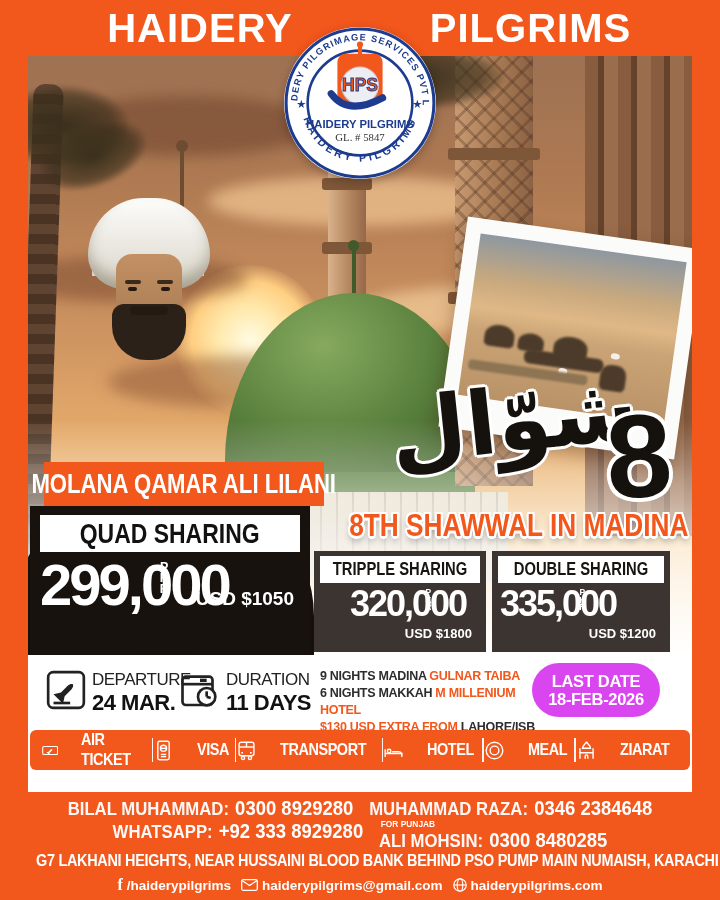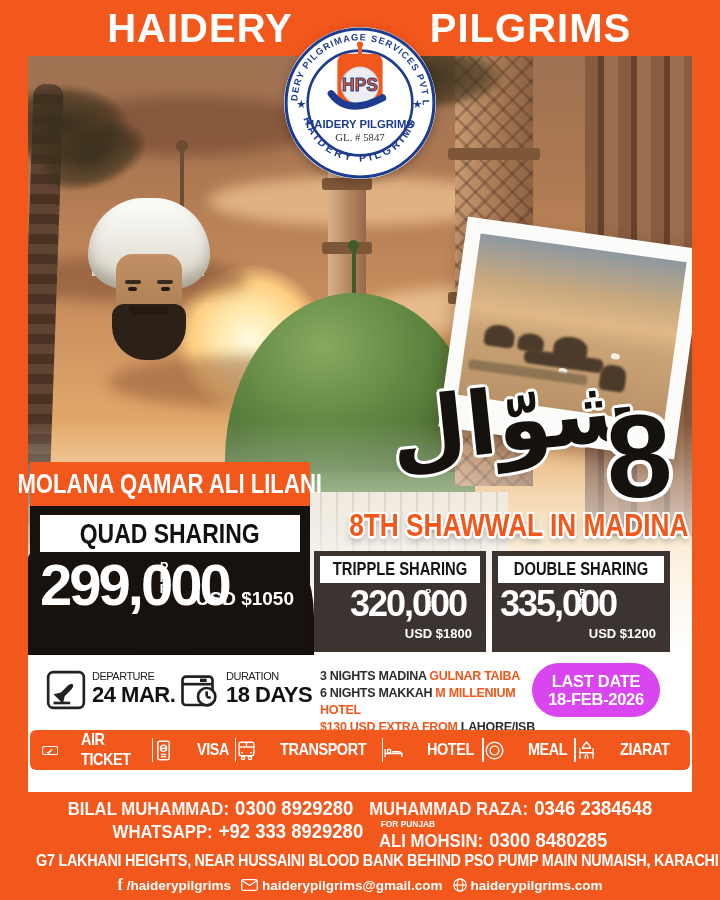--- a/index.html
+++ b/index.html
@@ -106,21 +106,21 @@
   #callig-num { position:absolute; left:218px; top:42px; font-size:118px; font-weight:bold; color:#15110d;
       transform:rotate(3deg);
       text-shadow:4px 0 0 #fff,-4px 0 0 #fff,0 4px 0 #fff,0 -4px 0 #fff,
                   3px 3px 0 #fff,-3px 3px 0 #fff,3px -3px 0 #fff,-3px -3px 0 #fff; }
 
   
   #logo { position:absolute; left:283px; top:26px; width:154px; height:154px; filter:drop-shadow(0 3px 5px rgba(0,0,0,.25)); }
 
   
   .condensed { transform:scaleX(.82); transform-origin:center; white-space:nowrap; }
-  #molana-badge { position:absolute; left:30px; top:462px; width:280px; height:44px; background:#f2571c;
+  #molana-badge { position:absolute; left:44px; top:462px; width:280px; height:44px; background:#f2571c;
       display:flex; align-items:center; justify-content:center; }
   #molana-badge span { color:#fff; font-size:27px; font-weight:bold; letter-spacing:0; }
 
   #quad-box { position:absolute; left:30px; top:506px; width:280px; height:148px; background:#18120e; }
   #quad-label-strip { margin:9px 10px 0 10px; height:37px; background:#fff;
       display:flex; align-items:center; justify-content:center; }
   #quad-label-strip span { color:#111; font-size:28px; font-weight:bold; }
   .price-wrap { position:relative; color:#fff; font-weight:bold; }
   #quad-price { margin:2px 0 0 10px; font-size:58px; letter-spacing:-3px; line-height:62px; }
   .pkr { position:absolute; font-weight:bold; color:#fff; width:1em; word-break:break-all;
@@ -145,21 +145,21 @@
   .share-pkr { font-size:8.5px; line-height:7.5px; top:5px; }
   #tripple-pkr { left:76px; } #double-pkr { left:80px; }
   .share-usd { right:8px; bottom:5px; font-size:13px; }
 
   
   #info-strip { position:absolute; left:28px; top:655px; width:664px; height:137px; background:#fff; }
   .sched-ico { position:absolute; top:15px; width:40px; height:40px; }
   #dep-ico { left:18px; } #dur-ico { left:152px; }
   .sched-text { position:absolute; top:15px; color:#222; }
   #dep-text { left:64px; } #dur-text { left:198px; }
-  .sched-label { font-size:11px; letter-spacing:-.5px; }
+  .sched-label { font-size:17px; letter-spacing:-.5px; }
   .sched-value { font-size:22px; font-weight:bold; color:#111; letter-spacing:-.5px; }
 
   #hotel-lines { position:absolute; left:292px; top:13px; width:230px; font-size:12.5px; font-weight:bold;
       line-height:17px; color:#2d2d2d; letter-spacing:-.3px; }
   .hl-orange { color:#f2571c; }
 
   #lastdate-pill { position:absolute; left:504px; top:8px; width:128px; height:54px; background:#d946ef;
       border-radius:27px; display:flex; flex-direction:column; align-items:center; justify-content:center; }
   #lastdate-pill span { color:#fff; font-size:16.5px; font-weight:bold; line-height:18px; letter-spacing:-.3px; }
 
@@ -354,25 +354,25 @@
     <svg class="sched-ico" id="dur-ico" viewBox="0 0 24 24" fill="none" stroke="#222" stroke-width="1.6">
       <rect x="1.5" y="4" width="18" height="17" rx="2"></rect>
       <line x1="1.5" y1="8.5" x2="19.5" y2="8.5"></line>
       <rect x="12" y="5.2" width="4" height="2" fill="#222" stroke="none"></rect>
       <circle cx="16" cy="16" r="5.2" fill="#fff"></circle>
       <line x1="16" y1="16" x2="16" y2="12.8"></line>
       <line x1="16" y1="16" x2="18.4" y2="16.8"></line>
     </svg>
     <div class="sched-text" id="dur-text">
       <div class="sched-label">DURATION</div>
-      <div class="sched-value">18 DAYS</div>
+      <div class="sched-value">11 DAYS</div>
     </div>
 
     <div id="hotel-lines">
-      <div><span>3 NIGHTS MADINA </span><span class="hl-orange">GULNAR TAIBA</span></div>
+      <div><span>9 NIGHTS MADINA </span><span class="hl-orange">GULNAR TAIBA</span></div>
       <div><span>6 NIGHTS MAKKAH </span><span class="hl-orange">M MILLENIUM HOTEL</span></div>
       <div><span class="hl-orange">$130 USD EXTRA FROM </span><span>LAHORE/ISB</span></div>
     </div>
 
     <div id="lastdate-pill">
       <span>LAST DATE</span>
       <span>18-FEB-2026</span>
     </div>
 
     <div id="services-bar">

